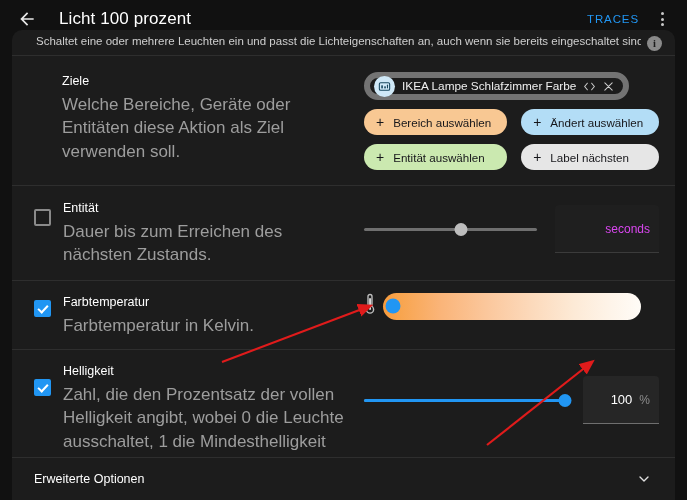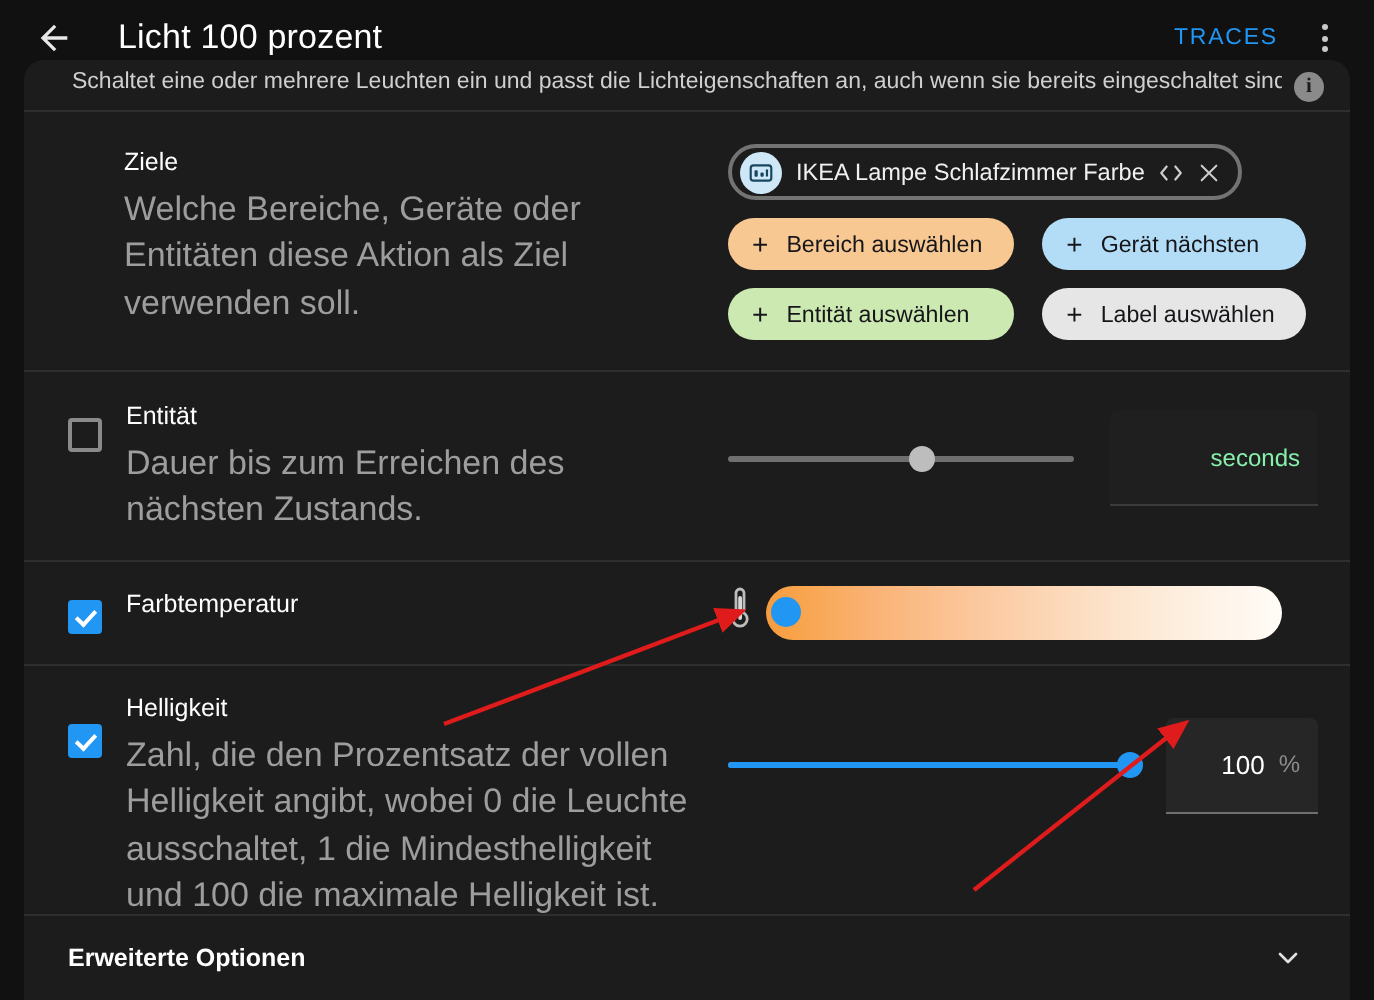--- a/index.html
+++ b/index.html
@@ -191,21 +191,21 @@
     display: flex;
     flex-direction: column;
     align-items: flex-start;
     gap: 9px;
     padding-top: 0;
   }
   .entity-chip {
     display: inline-flex;
     align-items: center;
     gap: 7px;
-    border: 2px solid #737373;
+    border: 6px solid #737373;
     border-radius: 17px;
     height: 28px;
     padding: 0 9px 0 4px;
     background: #1c1c1c;
     cursor: pointer;
   }
   .entity-avatar {
     width: 21px; height: 21px;
     border-radius: 50%;
     background: #cfe8f7;
@@ -344,40 +344,39 @@
   .num-value {
     font-size: 13px;
     color: #ffffff;
   }
   .num-suffix {
     font-size: 12px;
     color: #8d8d8d;
     min-width: 10px;
     text-align: right;
   }
-  .num-field.disabled .num-suffix { color: #86efac; }
+  .num-field.disabled .num-suffix { color: #d946ef; }
   .num-field.wide { width: 104px; }
 
   
   .adv-row {
     position: absolute;
     left: 0; bottom: 0;
     width: 100%;
     height: 42px;
     display: flex;
     align-items: center;
     padding: 0 22px 0 22px;
     cursor: pointer;
     background: #1c1c1c;
   }
   .adv-label {
     font-size: 12.5px;
     color: #ffffff;
     flex: 1 1 auto;
-    font-weight: bold;
   }
   .chevron {
     width: 18px; height: 18px;
     display: flex; align-items: center; justify-content: center;
   }
 
   
   .arrows {
     position: absolute;
     inset: 0;
@@ -447,29 +446,29 @@
           </span>
         </div>
 
         <div class="pick-grid">
           <div class="pick-btn" style="background:#f8c893;">
             <span class="plus">+</span>
             <span>Bereich auswählen</span>
           </div>
           <div class="pick-btn" style="background:#b3ddf6;">
             <span class="plus">+</span>
-            <span>Gerät nächsten</span>
+            <span>Ändert auswählen</span>
           </div>
           <div class="pick-btn" style="background:#cbe9b0;">
             <span class="plus">+</span>
             <span>Entität auswählen</span>
           </div>
           <div class="pick-btn" style="background:#e6e6e6;">
             <span class="plus">+</span>
-            <span>Label auswählen</span>
+            <span>Label nächsten</span>
           </div>
         </div>
 
       </div>
     </div>
 
     <div class="divider"></div>
 
     <div class="row" style="padding-top:13px;padding-bottom:13px;">
       <div class="row-left">
@@ -493,20 +492,21 @@
       </div>
     </div>
 
     <div class="divider"></div>
 
     <div class="row" style="padding-top:12px;padding-bottom:12px;">
       <div class="row-left">
         <div class="checkbox checked" style="margin-top:7px;"></div>
         <div class="labels">
           <div class="field-title">Farbtemperatur</div>
+          <div class="field-desc">Farbtemperatur in Kelvin.</div>
         </div>
       </div>
       <div class="row-right" style="padding-top:0;">
         <div class="temp-slider-row">
           <span class="thermo-icon">
             <svg width="12" height="22" viewBox="0 0 12 22">
               <rect x="4" y="1.5" width="4" height="12" rx="2" fill="none" stroke="#bdbdbd" stroke-width="1.4"></rect>
               <circle cx="6" cy="16.5" r="3.6" fill="none" stroke="#bdbdbd" stroke-width="1.4"></circle>
               <rect x="5.1" y="5" width="1.9" height="12" rx="1" fill="#d8d8d8"></rect>
             </svg>

